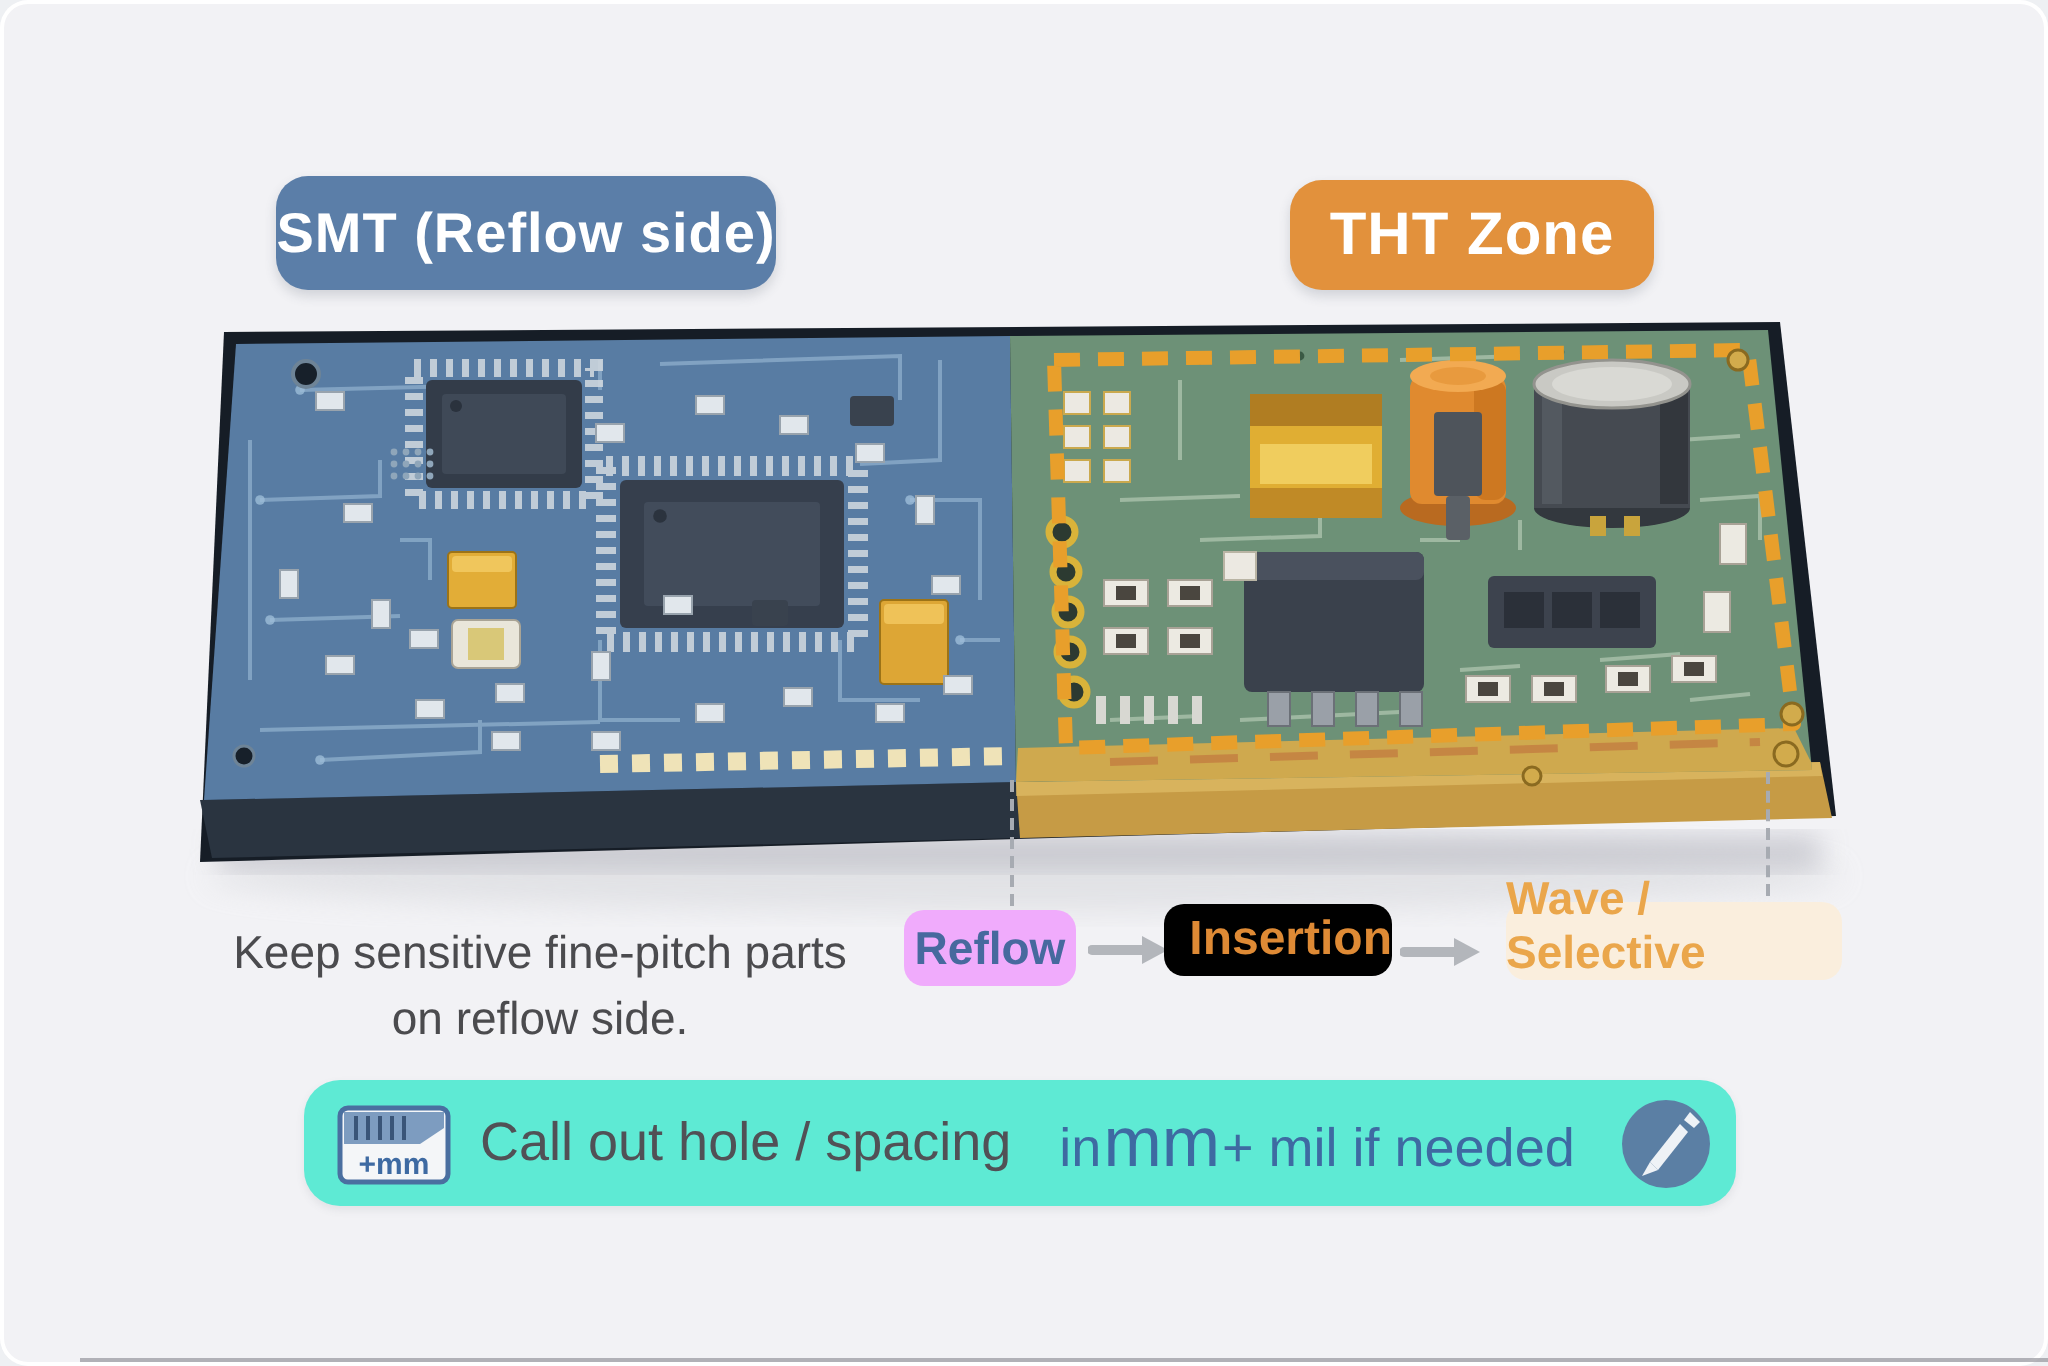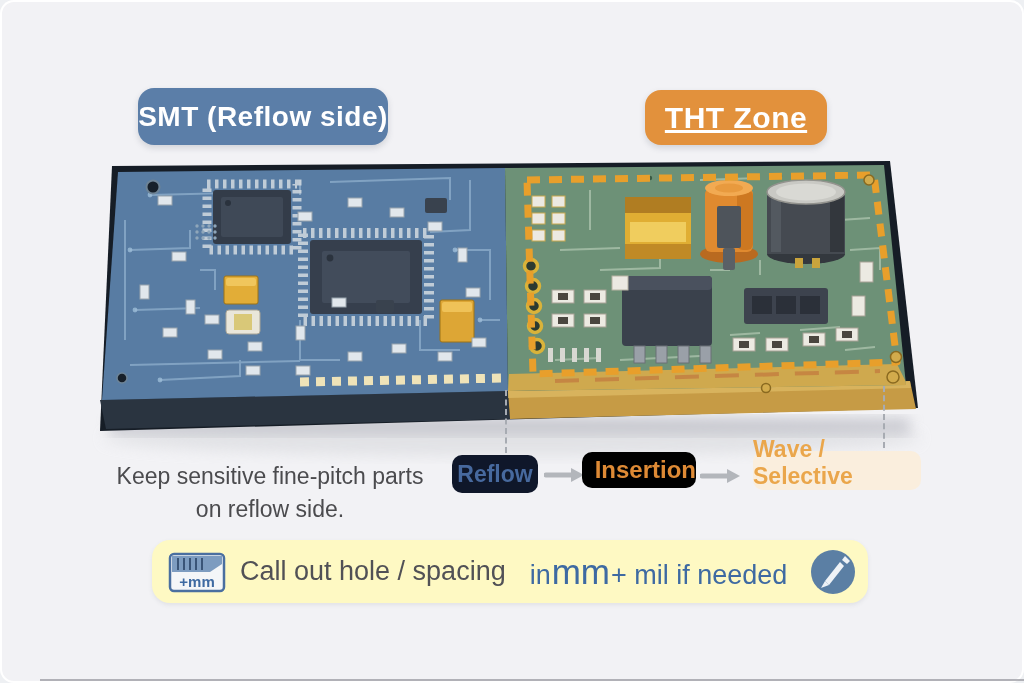--- a/index.html
+++ b/index.html
@@ -19,21 +19,21 @@
   .board-svg { position:absolute; left:0; top:0; }
   .zone-pill {
     position:absolute;
     display:flex; align-items:center; justify-content:center;
     border-radius:16px;
     color:#fff; font-weight:bold; font-size:28px;
     letter-spacing:.5px;
     box-shadow: 0 3px 6px rgba(60,70,90,.18);
   }
   .smt-pill { left:138px; top:88px; width:250px; height:57px;text-align:center; }
-  .tht-pill { left:645px; top:90px; width:182px; height:55px; font-size:30px;text-decoration:underline; }
+  .tht-pill { left:645px; top:90px; width:182px; height:55px; font-size:30px; }
   .note {
     position:absolute; left:100px; top:460px; width:340px;
     text-align:center; font-size:23px; line-height:33px;
     color:#4b4b4e;
   }
   .flow-pill {
     position:absolute;
     display:flex; align-items:center; justify-content:center;
     border-radius:10px; font-weight:bold;
   }
@@ -337,21 +337,21 @@
   </div>
 
   <div class="note" style="color: rgb(75, 75, 78);">
     <div>Keep sensitive fine-pitch parts</div>
     <div>on reflow side.</div>
   </div>
 
   <div class="dash-line dash-1"></div>
   <div class="dash-line dash-2"></div>
 
-  <div class="flow-pill reflow-pill" style="background: #0f172a;">
+  <div class="flow-pill reflow-pill" style="background: #f0abfc;">
     <span style="color: rgb(71, 105, 158);">Reflow</span>
   </div>
 
   <svg class="flow-arrow arrow-1" width="42" height="18" viewBox="0 0 42 18">
     <line x1="2" y1="9" x2="29" y2="9" stroke-width="5" stroke-linecap="round" stroke="#b3b6bb"></line>
     <polygon points="27,2 40,9 27,16" fill="#b3b6bb"></polygon>
   </svg>
 
   <div class="flow-pill insertion-pill" style="background: #000000; justify-content: flex-end;">
     <span style="color: rgb(222, 138, 53);">Insertion</span>
@@ -359,21 +359,21 @@
 
   <svg class="flow-arrow arrow-2" width="42" height="18" viewBox="0 0 42 18">
     <line x1="2" y1="9" x2="29" y2="9" stroke-width="5" stroke-linecap="round" stroke="#b3b6bb"></line>
     <polygon points="27,2 40,9 27,16" fill="#b3b6bb"></polygon>
   </svg>
 
   <div class="flow-pill wave-pill" style="background: rgb(250, 238, 221); align-items: flex-end;">
     <span style="color: rgb(234, 166, 75);">Wave / Selective</span>
   </div>
 
-  <div class="callout-bar" style="background: #fef9c3;">
+  <div class="callout-bar" style="background: #5eead4;">
 
     <svg class="callout-icon" width="58" height="48" viewBox="0 0 58 48">
       <rect x="2" y="6" width="54" height="37" rx="4" fill="#f4f6f8" stroke="#4a6fa0" stroke-width="2.5"></rect>
       <polygon points="4,8 54,8 54,16 42,24 4,24" fill="#7d9cc0"></polygon>
       <g stroke="#3a5578" stroke-width="2">
         <line x1="10" y1="10" x2="10" y2="22"></line>
           <line x1="16" y1="10" x2="16" y2="22"></line>
         <line x1="22" y1="10" x2="22" y2="22"></line>
           <line x1="28" y1="10" x2="28" y2="22"></line>
         <line x1="34" y1="10" x2="34" y2="22"></line>

